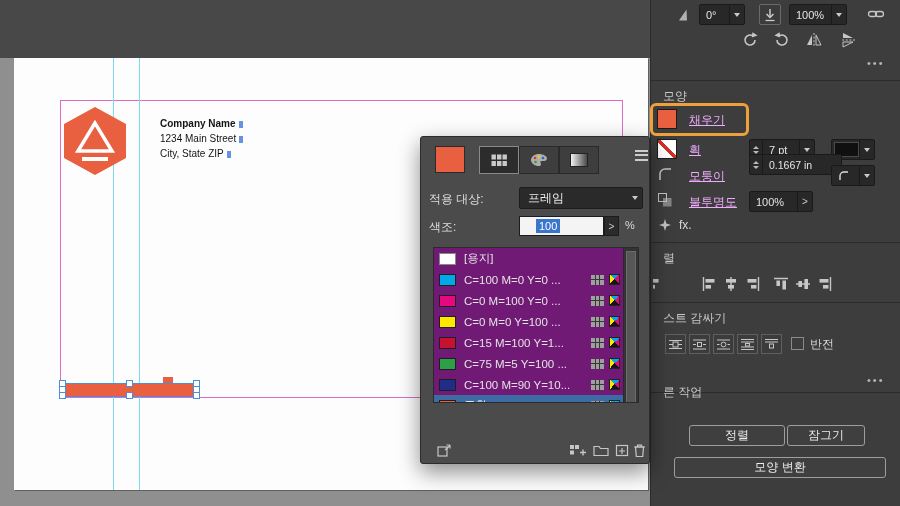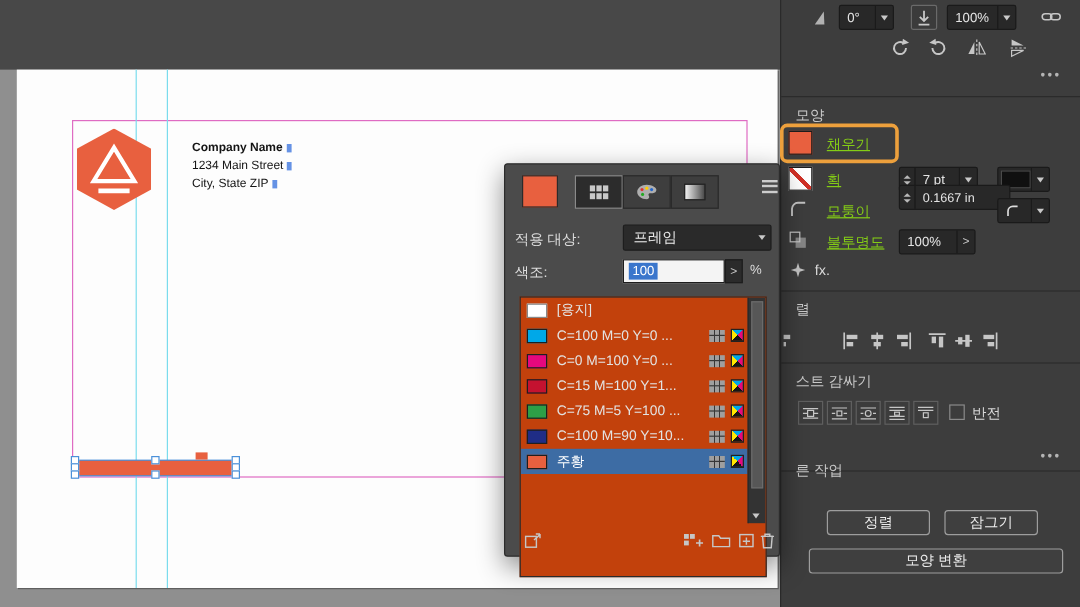--- a/index.html
+++ b/index.html
@@ -25,21 +25,21 @@
   .hdr{font-size:12px;color:#c9c9c9;}
   .divider{position:absolute;left:0;width:250px;height:1px;background:#2b2b2b;}
   .field,.combo{position:absolute;height:21px;background:#282828;border:1px solid #1a1a1a;border-radius:2px;display:flex;align-items:center;box-sizing:border-box;font-size:11px;color:#e4e4e4;}
   .combo .val{flex:1;padding-left:6px;white-space:nowrap;overflow:hidden;}
   .chevseg{width:14px;align-self:stretch;border-left:1px solid #1a1a1a;display:flex;align-items:center;justify-content:center;}
   .chev{width:0;height:0;border-left:3.5px solid transparent;border-right:3.5px solid transparent;border-top:4.5px solid #c9c9c9;}
   .spin{width:12px;align-self:stretch;border-right:1px solid #1a1a1a;display:flex;flex-direction:column;align-items:center;justify-content:center;gap:2px;}
   .spin i{width:0;height:0;border-left:3px solid transparent;border-right:3px solid transparent;}
   .spin .up{border-bottom:3.5px solid #b9b9b9;}
   .spin .dn{border-top:3.5px solid #b9b9b9;}
-  .ulabel{position:absolute;font-size:12px;color:#84cc16;text-decoration:underline;white-space:nowrap;}
+  .ulabel{position:absolute;font-size:12px;color:#f0abfc;text-decoration:underline;white-space:nowrap;}
   .plainlabel{position:absolute;font-size:12px;color:#d8d8d8;white-space:nowrap;}
   .swatchbox{position:absolute;width:20px;height:20px;box-sizing:border-box;border:1px solid #1c1c1c;}
   .stroke-none{background:#fff linear-gradient(45deg,transparent 43%,#d03026 43%,#d03026 57%,transparent 57%);}
   .dots{position:absolute;font-size:11px;letter-spacing:2px;color:#b5b5b5;}
   .iconbtn{position:absolute;display:flex;align-items:center;justify-content:center;}
   .boxbtn{position:absolute;width:22px;height:21px;background:#3b3b3b;border:1px solid #6a6a6a;border-radius:2px;box-sizing:border-box;display:flex;align-items:center;justify-content:center;}
   .qbtn{position:absolute;height:21px;background:#3f3f3f;border:1px solid #9d9d9d;border-radius:3px;box-sizing:border-box;color:#ececec;font-size:12px;display:flex;align-items:center;justify-content:center;cursor:default;}
   .wbtn{position:absolute;width:21px;height:20px;background:#3c3c3c;border:1px solid #5f5f5f;box-sizing:border-box;display:flex;align-items:center;justify-content:center;}
   .checkbox{position:absolute;width:13px;height:13px;background:#3c3c3c;border:1px solid #8a8a8a;box-sizing:border-box;}
   .clipwrap{position:absolute;width:10px;height:16px;overflow:hidden;}
@@ -52,25 +52,25 @@
   #sw-top-swatch{position:absolute;left:14px;top:9px;width:30px;height:27px;border:1px solid #2b2b2b;box-sizing:border-box;}
   #tabstrip{position:absolute;left:58px;top:9px;display:flex;}
   .tab{width:40px;height:28px;display:flex;align-items:center;justify-content:center;background:#3e3e3e;border:1px solid #2a2a2a;box-sizing:border-box;}
   .tab.active{background:#2c2c2c;border-color:#8a8a8a;}
   .gradsq{width:16px;height:12px;background:linear-gradient(90deg,#f2f2f2,#4a4a4a);border:1px solid #222;}
   #burger{position:absolute;left:214px;top:10px;}
   #burger i{display:block;width:13px;height:2px;background:#cdcdcd;margin:2.5px 0;}
   .swlabel{position:absolute;left:8px;width:86px;text-align:left;font-size:12px;color:#dedede;}
   #apply-dd{position:absolute;left:98px;top:50px;width:124px;height:22px;background:#2a2a2a;border:1px solid #1d1d1d;border-radius:2px;display:flex;align-items:center;box-sizing:border-box;font-size:12px;color:#eaeaea;}
   #apply-dd .val{flex:1;padding-left:8px;}
-  #tint-field{position:absolute;left:98px;top:79px;width:85px;height:20px;background:#f4f4f4;border:1px solid #1d1d1d;box-sizing:border-box;font-size:11px;color:#111;display:flex;align-items:center;padding-left:4px;}
+  #tint-field{position:absolute;left:98px;top:79px;width:85px;height:20px;background:#f4f4f4;border:1px solid #1d1d1d;box-sizing:border-box;font-size:11px;color:#111;display:flex;align-items:center;padding-left:16px;}
   #tint-field .sel{background:#3a76cc;color:#fff;padding:1px 3px;}
   #tint-spin{position:absolute;left:183px;top:79px;width:15px;height:20px;background:#2b2b2b;border:1px solid #1d1d1d;box-sizing:border-box;color:#c9c9c9;font-size:10px;display:flex;align-items:center;justify-content:center;}
   #tint-unit{position:absolute;left:204px;top:82px;font-size:11px;color:#dadada;}
-  #swlist{position:absolute;left:12px;top:110px;width:206px;height:234px;background:#c2410c;border:1px solid #2a2a2a;box-sizing:border-box;overflow:hidden;}
+  #swlist{position:absolute;left:12px;top:110px;width:206px;height:156px;background:#701a75;border:1px solid #2a2a2a;box-sizing:border-box;overflow:hidden;}
   .srow{position:relative;width:189px;height:21px;display:flex;align-items:center;padding-left:5px;box-sizing:border-box;font-size:11.5px;color:#e3e3e3;}
   .srow .sw{width:17px;height:12px;border:1px solid #1f1f1f;box-sizing:border-box;flex:0 0 auto;}
   .srow .sname{margin-left:8px;white-space:nowrap;overflow:hidden;}
   .rowicons{position:absolute;right:3px;top:0;height:21px;display:flex;align-items:center;gap:5px;}
   .gicon{width:13px;height:10px;background:linear-gradient(#373737 0 0) 0 4.5px/13px 1px no-repeat,linear-gradient(90deg,#9f9f9f 0 3.8px,#373737 3.8px 4.6px,#9f9f9f 4.6px 8.4px,#373737 8.4px 9.2px,#9f9f9f 9.2px 13px);}
   .cmyk{width:11px;height:11px;border:1px solid #222;box-sizing:border-box;background:conic-gradient(from -45deg,#00a8e8 0 90deg,#e5087e 90deg 180deg,#151515 180deg 270deg,#ffe600 270deg 360deg);}
   #swscroll{position:absolute;right:0;top:0;width:15px;height:188px;background:#333;border-left:1px solid #2a2a2a;box-sizing:border-box;}
   #swthumb{position:absolute;left:2px;top:3px;width:10px;height:156px;background:#575757;border:1px solid #6b6b6b;box-sizing:border-box;}
   #swscroll .chev{position:absolute;left:3px;bottom:4px;}
   .tbicon{position:absolute;display:flex;align-items:center;justify-content:center;}
@@ -354,21 +354,21 @@
           <rect x="4.5" y="6" width="4" height="4" fill="none" stroke="#c6c6c6"></rect>
         </svg>
     </span>
     <span class="checkbox" style="left:140px;top:337px"></span>
     <span class="plainlabel" style="left:159px;top:336px">반전</span>
 
     <span class="dots" style="left:216px;top:374px">•••</span>
     <div class="divider" style="top:392px"></div>
 
     <span class="hdr" style="position:absolute;left:12px;top:384px">른 작업</span>
-    <button class="qbtn" style="left:38px;top:425px;width:86px">정렬</button>
+    <button class="qbtn" style="left:38px;top:425px;width:96px">정렬</button>
     <button class="qbtn" style="left:136px;top:425px;width:78px">잠그기</button>
     <button class="qbtn" style="left:23px;top:457px;width:212px">모양 변환</button>
   </aside>
 
   <section id="swatches">
     <div id="sw-top-swatch" style="background-color: rgb(232, 96, 63);"></div>
 
     <div id="tabstrip">
       <span class="tab active">
         <svg width="17" height="13" viewBox="0 0 17 13">
@@ -432,20 +432,28 @@
       </div>
       <div class="srow">
         <span class="sw" style="background-color: rgb(229, 8, 126);"></span>
         <span class="sname">C=0 M=100 Y=0 ...</span>
         <span class="rowicons">
             <span class="gicon"></span>
             <span class="cmyk"></span>
           </span>
       </div>
       <div class="srow">
+        <span class="sw" style="background-color: rgb(255, 230, 0);"></span>
+        <span class="sname">C=0 M=0 Y=100 ...</span>
+        <span class="rowicons">
+            <span class="gicon"></span>
+            <span class="cmyk"></span>
+          </span>
+      </div>
+      <div class="srow">
         <span class="sw" style="background-color: rgb(196, 18, 48);"></span>
         <span class="sname">C=15 M=100 Y=1...</span>
         <span class="rowicons">
             <span class="gicon"></span>
             <span class="cmyk"></span>
           </span>
       </div>
       <div class="srow">
         <span class="sw" style="background-color: rgb(45, 159, 71);"></span>
         <span class="sname">C=75 M=5 Y=100 ...</span>

